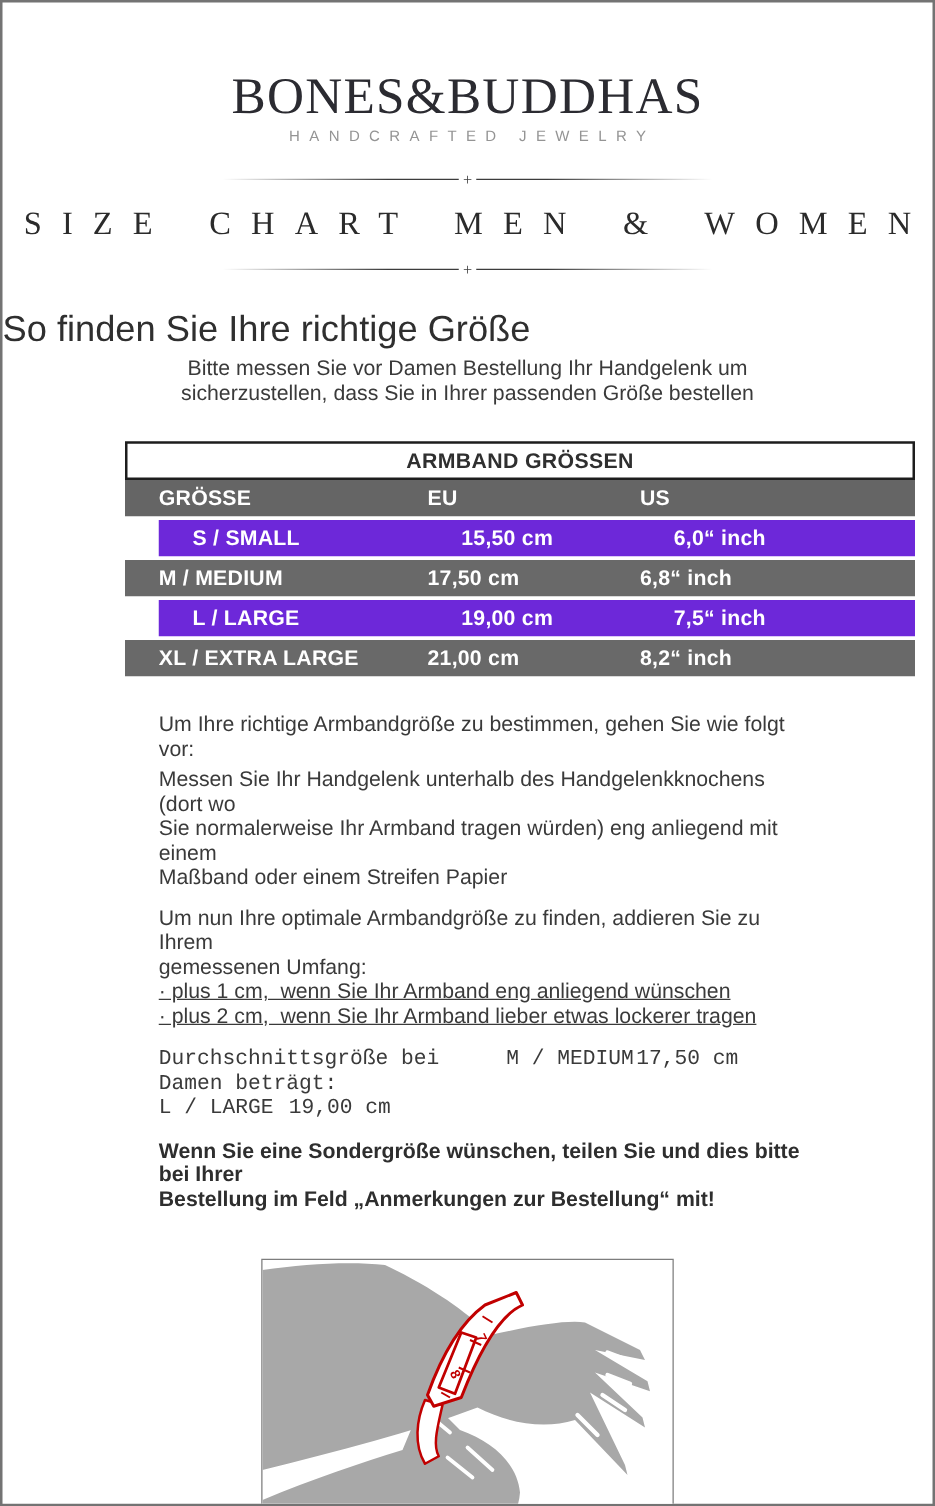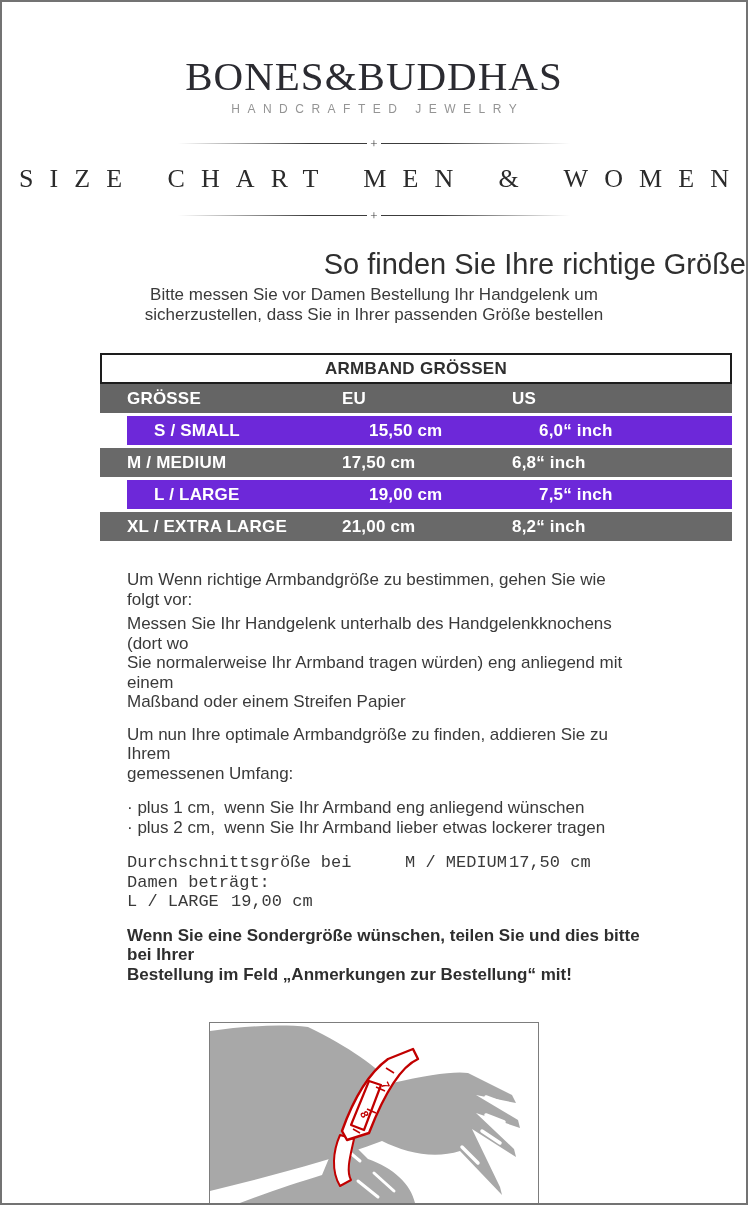--- a/index.html
+++ b/index.html
@@ -53,21 +53,21 @@
     text-align:center;
     text-indent:0.62em;
     white-space:nowrap;
   }
 
   .intro-heading{
     margin-top:24px;
     font-size:29px;line-height:34px;
     font-weight:400;
     color:#2f2f2f;
-    text-align:right;
+    text-align:left;
   }
   .intro-sub{
     margin-top:4px;
     font-size:17px;line-height:19.5px;
     color:#3a3a3a;
     text-align:center;
   }
 
   
   .size-table{margin:29px 98px 0;width:632px;box-sizing:border-box;}
@@ -97,21 +97,21 @@
 
   
   .body-text{
     margin:29px 98px 0 125px;
     width:515px;
     font-size:17px;line-height:19.5px;
     color:#3a3a3a;
   }
   .body-text .p2{margin-top:5px;}
   .body-text .p3{margin-top:13px;}
-  .bullets{margin-top:15px;}
+  .bullets{text-decoration:underline;}
   .averages{margin-top:16px;}
   .avg-row{display:flex;font-family:Liberation Mono, monospace;}
   .avg-row .lbl{width:278px;}
   .avg-row .sz{width:104px;}
   .note{margin-top:14px;font-weight:700;color:#2e2e2e;}
 
   
   .illustration-box{
     margin:38px auto 0;
     width:328px;height:241px;
@@ -172,21 +172,21 @@
       <span>7,5“ inch</span>
     </div>
     <div class="t-row dark">
       <span>XL / EXTRA LARGE</span>
       <span>21,00 cm</span>
       <span>8,2“ inch</span>
     </div>
   </div>
 
   <div class="body-text">
-    <div class="p1 pre">Um Wenn richtige Armbandgröße zu bestimmen, gehen Sie wie folgt vor:</div>
+    <div class="p1 pre">Um Ihre richtige Armbandgröße zu bestimmen, gehen Sie wie folgt vor:</div>
     <div class="p2">
       <div class="pre">Messen Sie Ihr Handgelenk unterhalb des Handgelenkknochens  (dort wo</div>
       <div class="pre">Sie normalerweise Ihr Armband tragen würden) eng anliegend mit einem</div>
       <div class="pre">Maßband oder einem Streifen Papier</div>
     </div>
     <div class="p3">
       <div class="pre">Um nun Ihre optimale Armbandgröße zu finden, addieren Sie zu Ihrem</div>
       <div class="pre">gemessenen Umfang:</div>
     </div>
     <div class="bullets">

